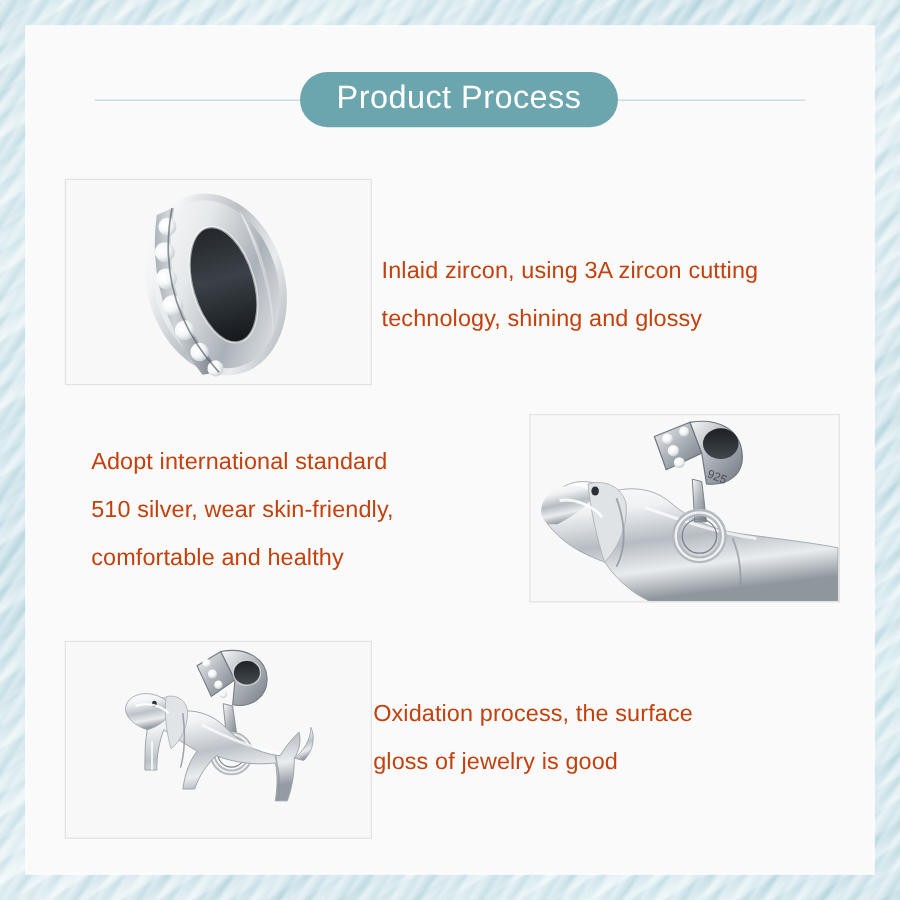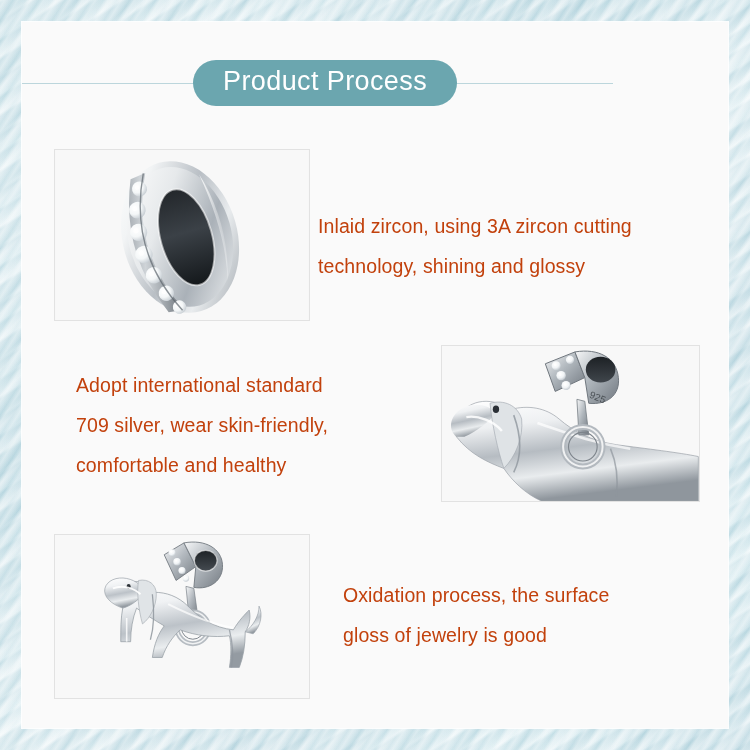--- a/index.html
+++ b/index.html
@@ -59,20 +59,21 @@
 
   
   .header {
     position: absolute;
     left: 0;
     top: 38px;
     width: 100%;
     height: 46px;
     display: flex;
     align-items: center;
+    justify-content: center;
   }
 
   .rule {
     height: 1px;
     background: #bcd6dc;
     flex: 0 0 auto;
   }
   .rule-left  { width: 175px; }
   .rule-right { width: 160px; }
 
@@ -108,21 +109,21 @@
   .caption {
     position: absolute;
     color: #c2410c;
     font-size: 19.5px;
     line-height: 40px;
     letter-spacing: 0.1px;
     white-space: pre-line;
   }
   .caption-1 { left: 296px; top: 184px; width: 400px; }
   .caption-2 { left: 54px;  top: 343px; width: 330px; }
-  .caption-3 { left: 321px; top: 553px; width: 370px; }
+  .caption-3 { left: 289px; top: 553px; width: 370px; }
 </style>
 </head>
 <body>
 
 <div class="page">
 
   <div class="card">
 
     <div class="header">
       <span class="rule rule-left"></span>
@@ -201,21 +202,21 @@
 
           <path d="M -18 -72 Q -54 0 -18 72" fill="none" stroke="#5d656c" stroke-width="1.4" opacity="0.7"></path>
         </g>
       </svg>
     </div>
 
     <div class="caption caption-1">Inlaid zircon, using 3A zircon cutting
 technology, shining and glossy</div>
 
     <div class="caption caption-2">Adopt international standard
-709 silver, wear skin-friendly,
+510 silver, wear skin-friendly,
 comfortable and healthy</div>
 
     <div class="photo photo-2">
       <svg viewBox="0 0 259 157">
         <defs>
           <linearGradient id="bodyG" x1="0" y1="0" x2="0.3" y2="1">
             <stop offset="0%" stop-color="#ffffff"></stop>
             <stop offset="28%" stop-color="#eef0f2"></stop>
             <stop offset="55%" stop-color="#b6bcc2"></stop>
             <stop offset="78%" stop-color="#e9ecee"></stop>

